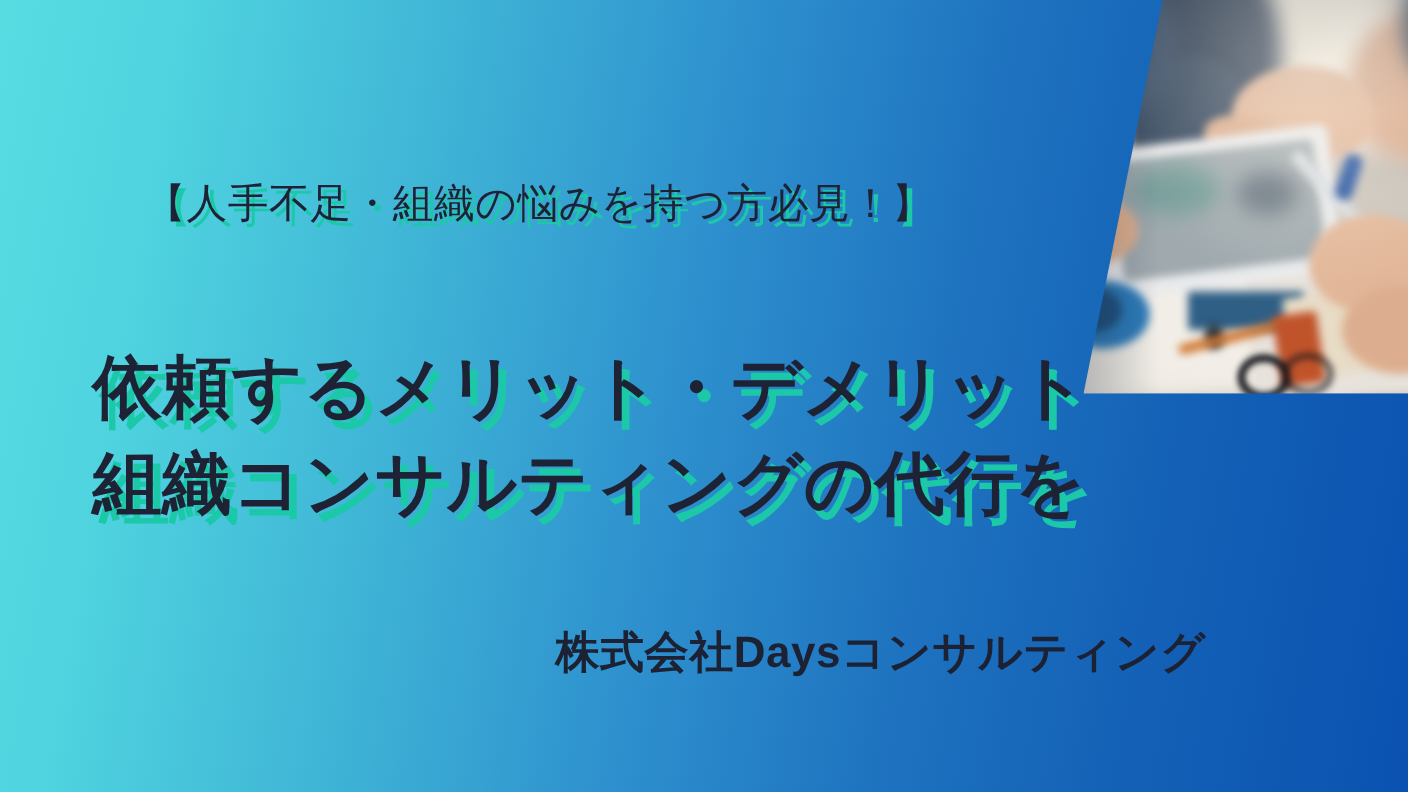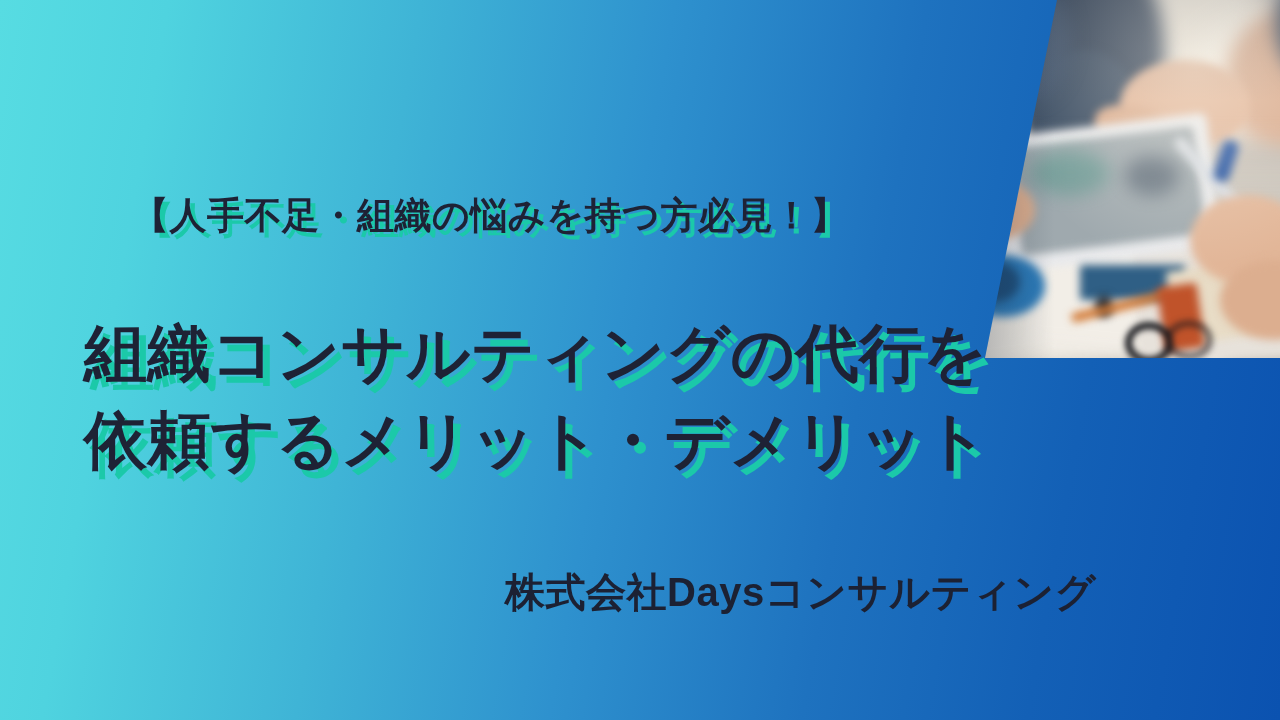--- a/index.html
+++ b/index.html
@@ -55,23 +55,23 @@
 
   
   #text-layer {
     position: absolute;
     inset: 0;
   }
 
   #subtitle {
     position: absolute;
     left: 132px;
-    top: 191px;
+    top: 160px;
     font-size: 37px;
-    font-weight: 700;
+    font-weight: 400;
     letter-spacing: 0.5px;
     color: #1E2235;
     text-shadow: 5px 5px 0 #1BC9A9;
     white-space: nowrap;
   }
 
   #main-title {
     position: absolute;
     left: 84px;
     top: 268px;
@@ -156,20 +156,20 @@
              linear-gradient(to bottom, rgba(40,50,65,.20) 0%, rgba(40,50,65,0) 28%),
              linear-gradient(to right, rgba(30,40,58,.30) 0%, rgba(30,40,58,0) 26%);"></div>
     </div>
   </div>
 
   <div id="text-layer">
 
     <div id="subtitle">【人手不足・組織の悩みを持つ方必見！】</div>
 
     <h1 id="main-title">
+      <span class="tline">依頼するメリット・デメリット</span>
       <span class="tline">組織コンサルティングの代行を</span>
-      <span class="tline">依頼するメリット・デメリット</span>
     </h1>
 
     <div id="company">株式会社Daysコンサルティング</div>
   </div>
 
 </div>
 
 </body></html>

